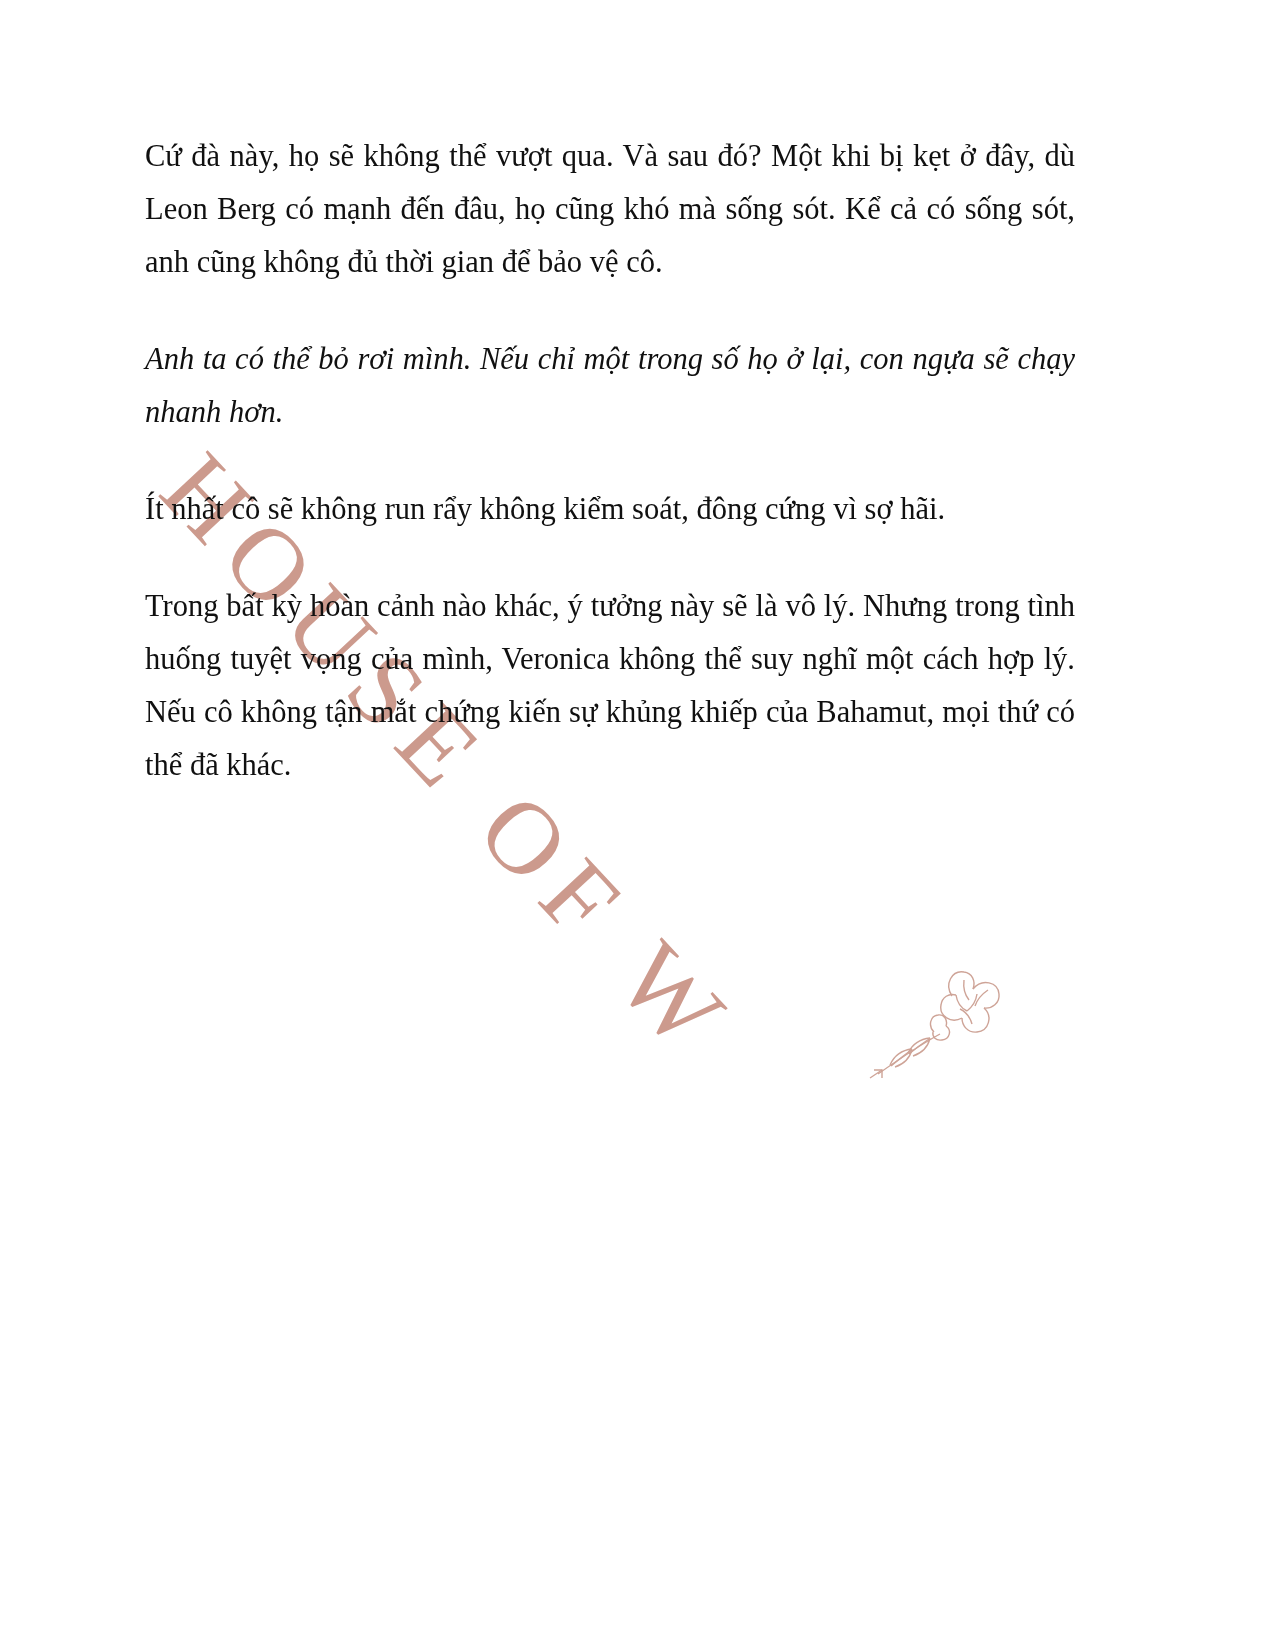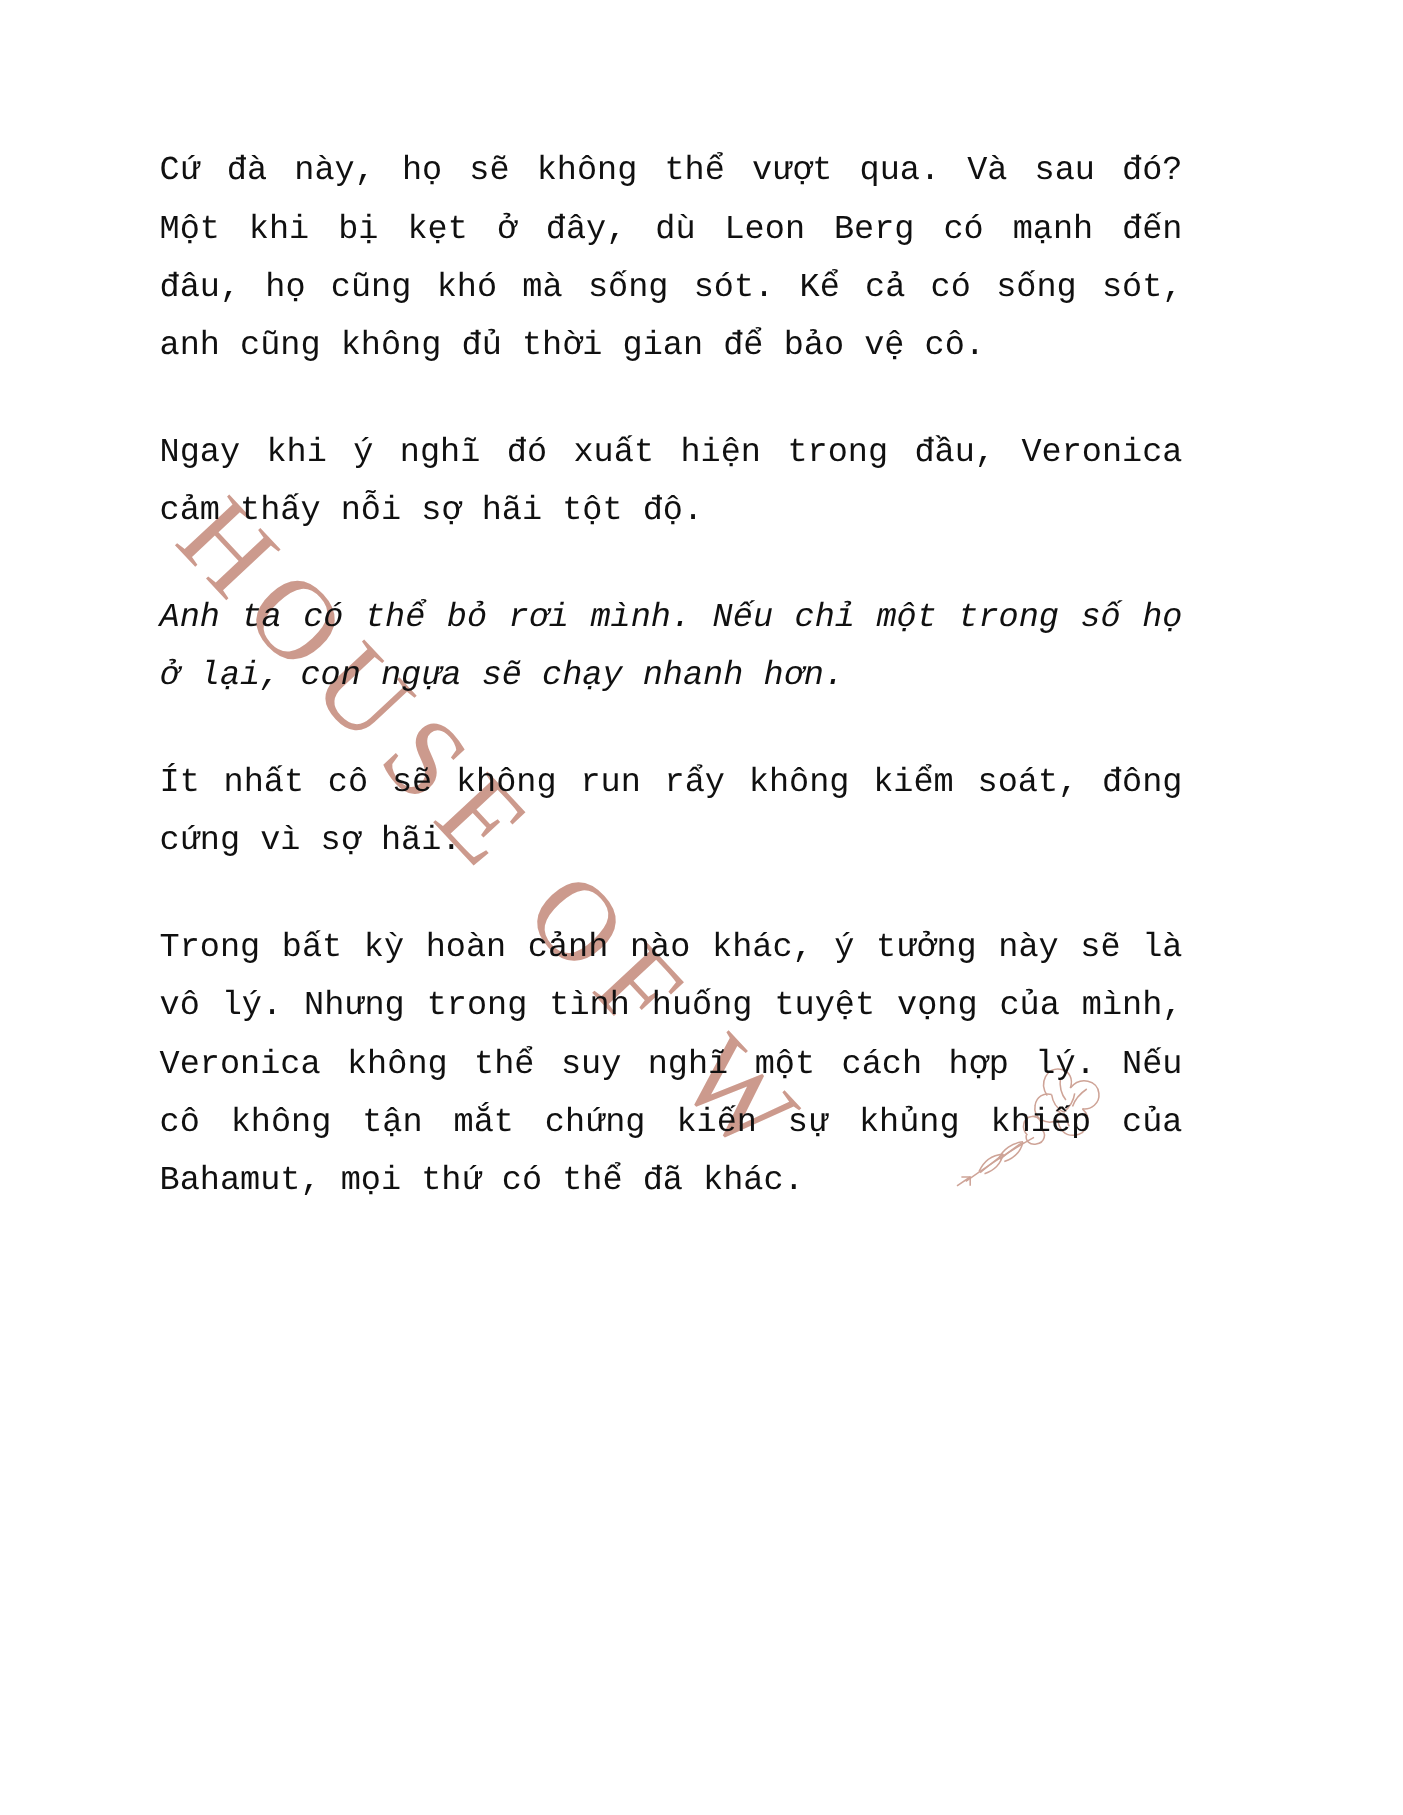--- a/index.html
+++ b/index.html
@@ -57,21 +57,20 @@
     opacity: 0.9;
   }
 
   
   .content {
     position: absolute;
     left: 145px;
     top: 130px;
     width: 930px;
     z-index: 2;
-    font-family: Liberation Mono, monospace;
   }
   p.para {
     margin: 0 0 44px 0;
     font-size: 30.5px;
     line-height: 53px;
     color: #101010;
     text-align: justify;
     text-justify: inter-word;
     word-spacing: 0px;
   }
@@ -118,21 +117,20 @@
 
         <path d="M10 128 L22 120"></path>
         <path d="M14 120 L22 120 L22 128"></path>
       </g>
     </svg>
   </div>
 
   <div class="content">
     <p class="para gap-tall">Cứ đà này, họ sẽ không thể vượt qua. Và sau đó? Một khi bị kẹt ở đây, dù Leon Berg có mạnh đến đâu, họ cũng khó mà sống sót. Kể cả có sống sót, anh cũng không đủ thời gian để bảo vệ cô.</p>
 
-    <p class="para gap-tall">Ngay khi ý nghĩ đó xuất hiện trong đầu, Veronica cảm thấy nỗi sợ hãi tột độ.</p>
 
     <p class="para italic gap-tall">Anh ta có thể bỏ rơi mình. Nếu chỉ một trong số họ ở lại, con ngựa sẽ chạy nhanh hơn.</p>
 
     <p class="para gap-tall">Ít nhất cô sẽ không run rẩy không kiểm soát, đông cứng vì sợ hãi.</p>
 
     <p class="para gap-tall">Trong bất kỳ hoàn cảnh nào khác, ý tưởng này sẽ là vô lý. Nhưng trong tình huống tuyệt vọng của mình, Veronica không thể suy nghĩ một cách hợp lý. Nếu cô không tận mắt chứng kiến sự khủng khiếp của Bahamut, mọi thứ có thể đã khác.</p>
 
   </div>
 
 </div>

